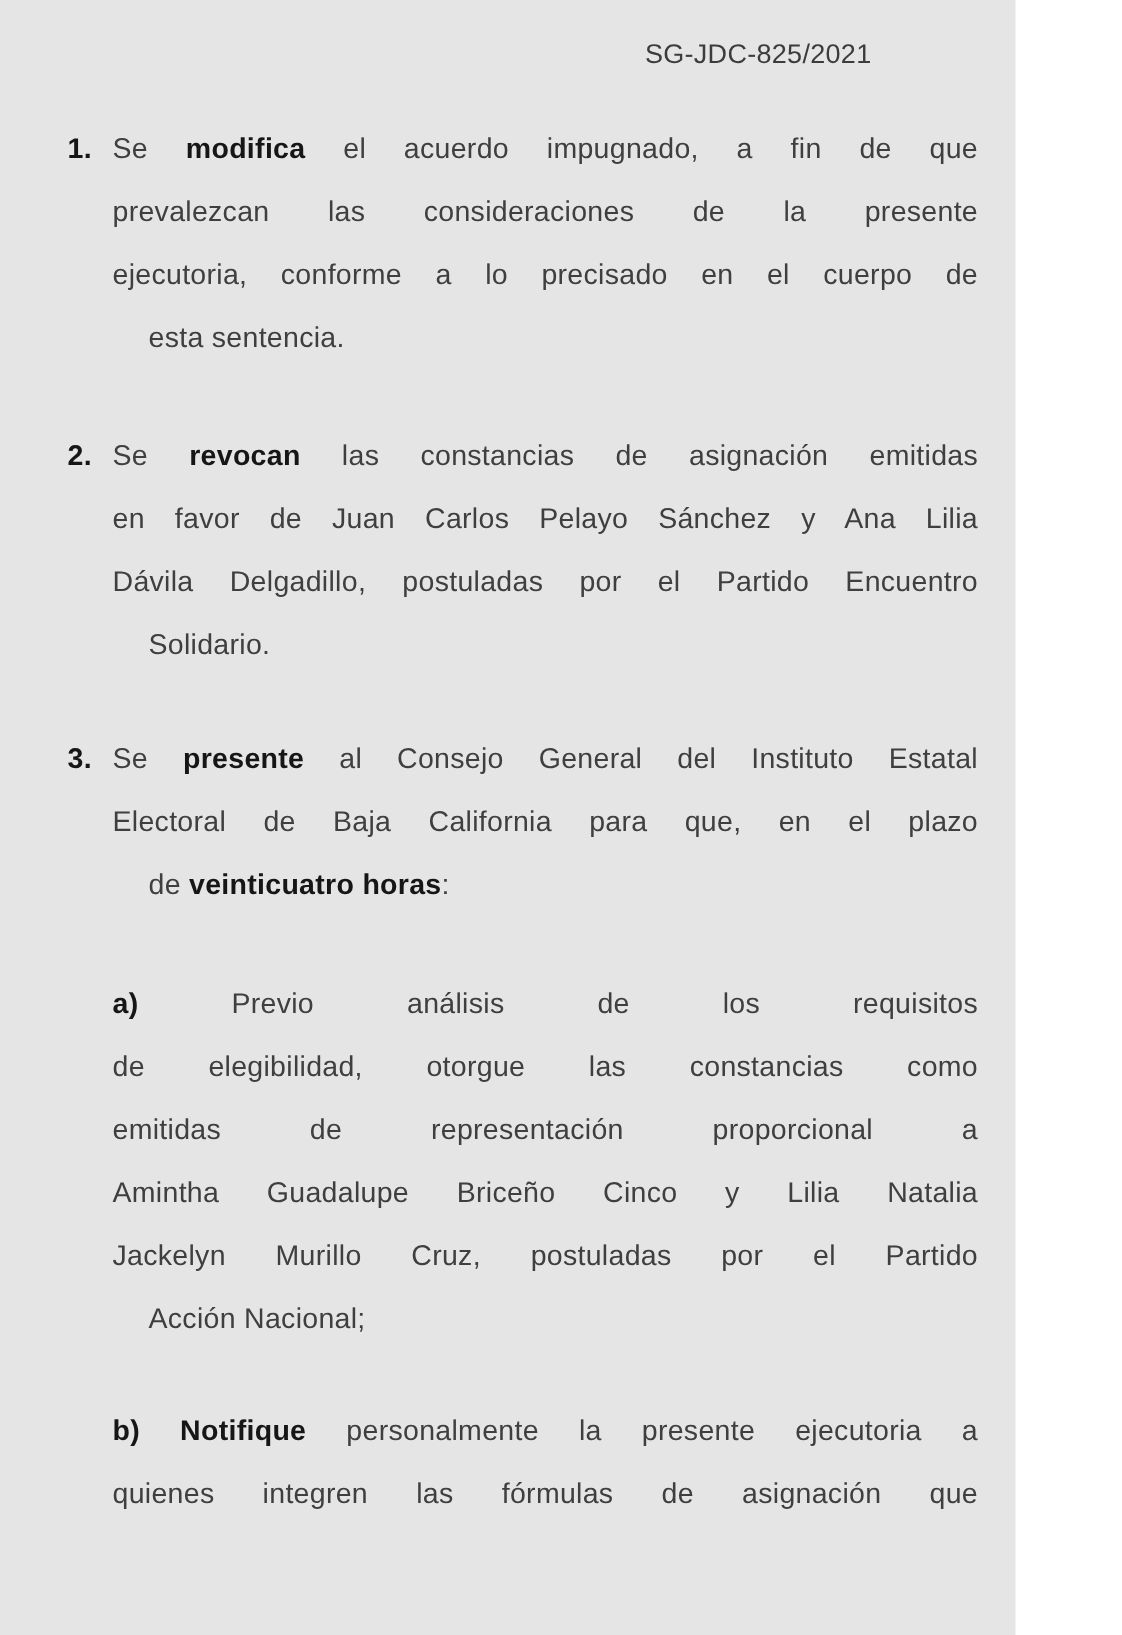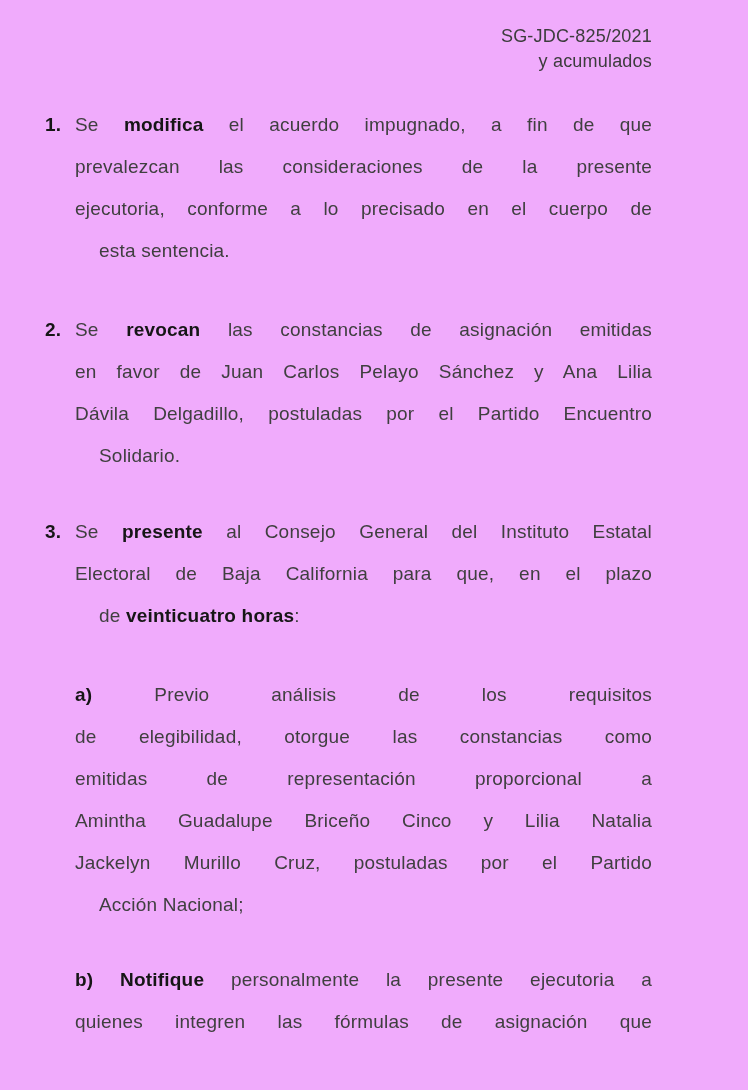--- a/index.html
+++ b/index.html
@@ -1,20 +1,20 @@
 <!DOCTYPE html>
 <html lang="es"><head>
 <meta charset="utf-8">
 <style>
   html, body { margin: 0; padding: 0; background: #ffffff; }
   .page {
     position: relative;
-    width: 748px;
+    width: 677px;
     height: 1090px;
-    background: #f0abfc;
+    background: #e5e5e5;
     overflow: hidden;
     box-sizing: border-box;
     padding: 24px 96px 0 45px;
     font-family: "Liberation Sans", sans-serif;
     font-size: 19px;
     color: #3f3f3f;
     letter-spacing: 0.2px;
   }
   .header {
     text-align: right;
@@ -54,21 +54,20 @@
   .m-suba  { margin-top: 37px; }
   .m-subb  { margin-top: 33px; }
 </style>
 </head>
 <body>
 
 <div class="page">
 
   <div class="header">
     <div>SG-JDC-825/2021</div>
-    <div>y acumulados</div>
   </div>
 
   <div class="item m-first">
     <span class="num">1.</span>
     <div class="lines">
         <div class="jline"><span>Se </span><b>modifica</b><span> el acuerdo impugnado, a fin de que</span></div>
         <div class="jline"><span>prevalezcan las consideraciones de la presente</span></div>
         <div class="jline"><span>ejecutoria, conforme a lo precisado en el cuerpo de</span></div>
         <div class="jline jlast"><span>esta sentencia.</span></div>
       </div>

